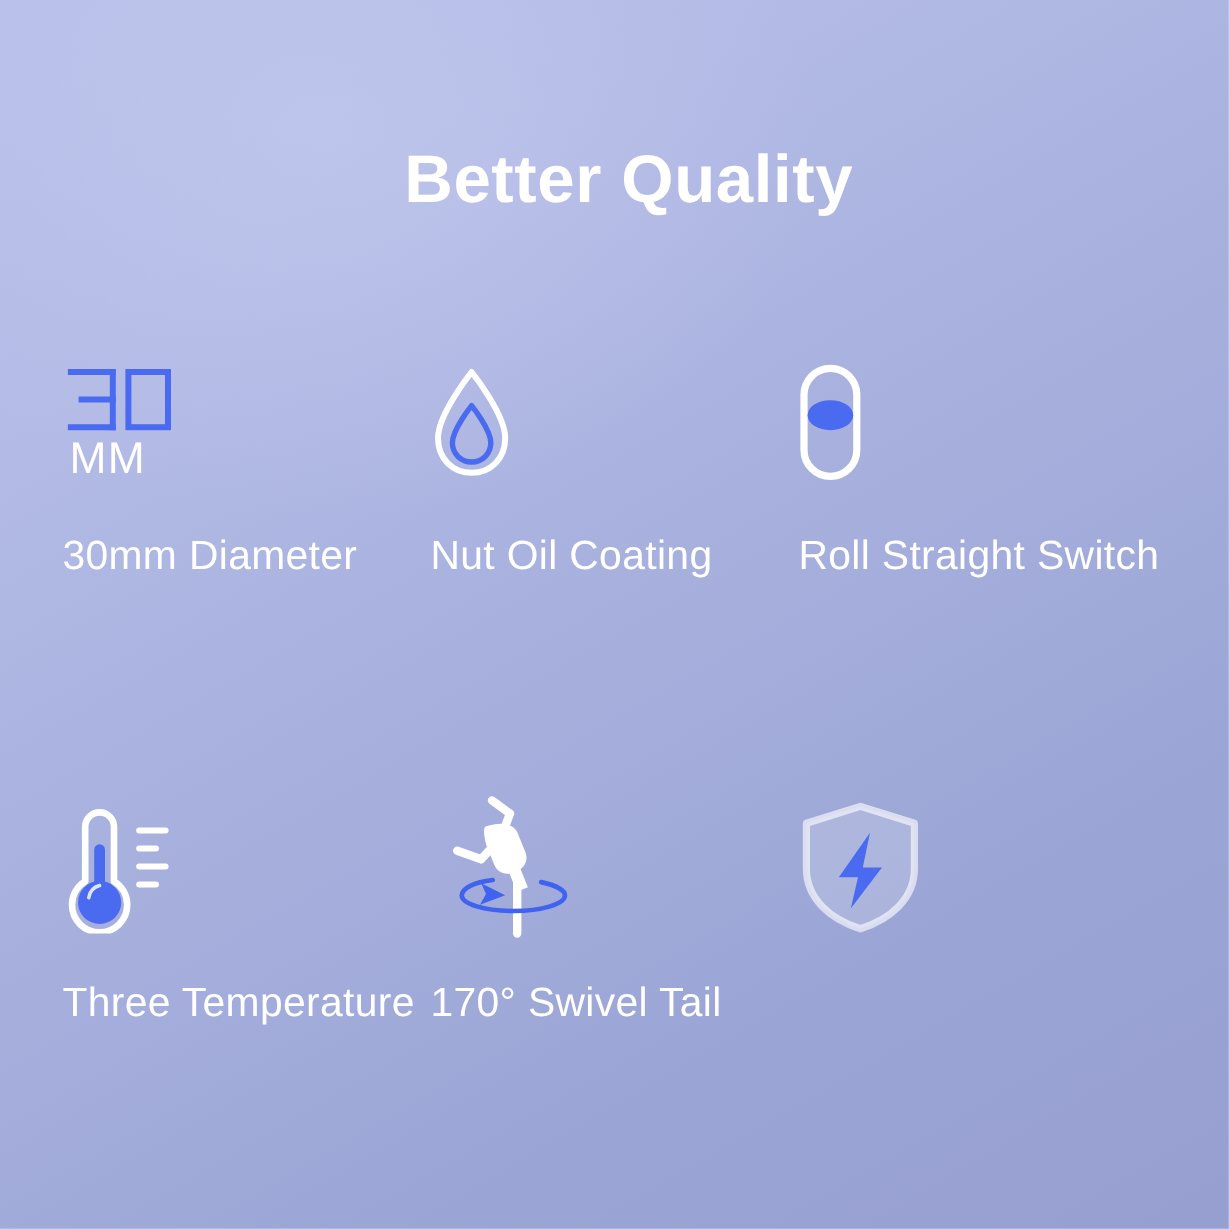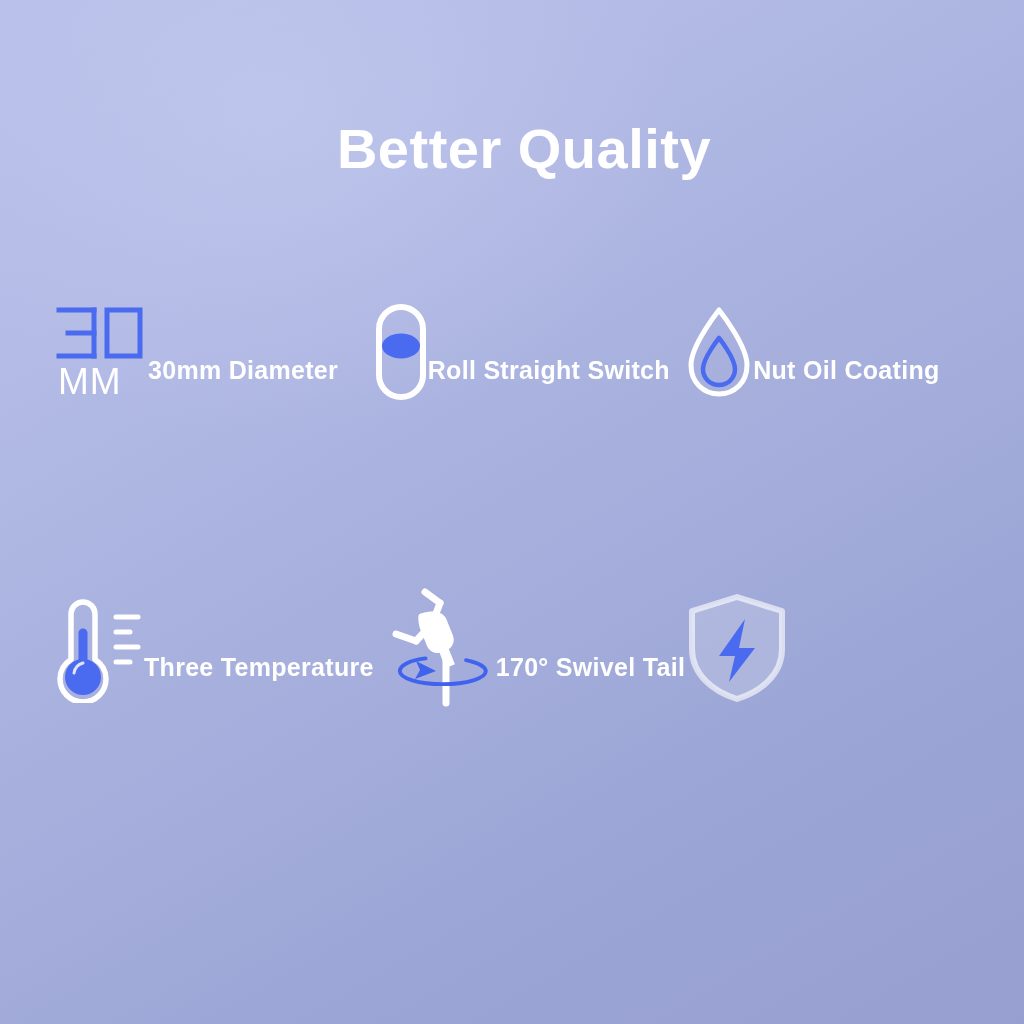--- a/index.html
+++ b/index.html
@@ -51,36 +51,36 @@
     top: 296px;
     left: 52px;
     width: 920px;
     display: grid;
     grid-template-columns: repeat(3, 1fr);
     grid-row-gap: 184px;
   }
 
   .feature {
     display: flex;
-    flex-direction: row;
-    align-items: center;
+    flex-direction: column;
+    align-items: flex-start;
   }
 
   .icon-wrap {
     height: 112px;
     display: flex;
     align-items: center;
     justify-content: center;
   }
 
   .feature-label {
     margin-top: 36px;
     color: #ffffff;
-    font-size: 25px;
-    font-weight: 700;
+    font-size: 34px;
+    font-weight: 400;
     letter-spacing: 0.3px;
     text-align: center;
     white-space: nowrap;
   }
 
   .row2 .feature-label {
     margin-top: 38px;
   }
 
   
@@ -127,36 +127,36 @@
             <rect x="51" y="4" width="33" height="46" stroke="#4a6bef" stroke-width="5" fill="none"></rect>
           </svg>
           <div class="mm-text">MM</div>
         </div>
       </div>
       <div class="feature-label">30mm Diameter</div>
     </div>
 
     <div class="feature">
       <div class="icon-wrap">
+        <svg width="68" height="94" viewBox="0 0 68 94" fill="none">
+          <path d="M34 5 C34 5 62 40 62 60 C62 77.5 49.5 89 34 89 C18.5 89 6 77.5 6 60 C6 40 34 5 34 5 Z" stroke="#ffffff" stroke-width="5" fill="none" stroke-linejoin="round"></path>
+          <path d="M34 33 C34 33 50 53 50 64 C50 73.5 42.5 80 34 80 C25.5 80 18 73.5 18 64 C18 53 34 33 34 33 Z" stroke="#4a6bef" stroke-width="4.5" fill="none" stroke-linejoin="round"></path>
+        </svg>
+      </div>
+      <div class="feature-label">Nut Oil Coating</div>
+    </div>
+
+    <div class="feature">
+      <div class="icon-wrap">
         <svg width="54" height="100" viewBox="0 0 54 100" fill="none">
           <rect x="5" y="5" width="44" height="90" rx="22" ry="22" stroke="#ffffff" stroke-width="6" fill="none"></rect>
           <ellipse cx="27" cy="44" rx="19" ry="12.5" fill="#4a6bef"></ellipse>
         </svg>
       </div>
       <div class="feature-label">Roll Straight Switch</div>
-    </div>
-
-    <div class="feature">
-      <div class="icon-wrap">
-        <svg width="68" height="94" viewBox="0 0 68 94" fill="none">
-          <path d="M34 5 C34 5 62 40 62 60 C62 77.5 49.5 89 34 89 C18.5 89 6 77.5 6 60 C6 40 34 5 34 5 Z" stroke="#ffffff" stroke-width="5" fill="none" stroke-linejoin="round"></path>
-          <path d="M34 33 C34 33 50 53 50 64 C50 73.5 42.5 80 34 80 C25.5 80 18 73.5 18 64 C18 53 34 33 34 33 Z" stroke="#4a6bef" stroke-width="4.5" fill="none" stroke-linejoin="round"></path>
-        </svg>
-      </div>
-      <div class="feature-label">Nut Oil Coating</div>
     </div>
 
     <div class="feature row2">
       <div class="icon-wrap">
         <svg width="92" height="110" viewBox="0 0 92 110" fill="none">
 
           <circle cx="31" cy="84" r="18" fill="#4a6bef"></circle>
 
           <path d="M31 40 V72" stroke="#4a6bef" stroke-width="9" stroke-linecap="round"></path>
 

